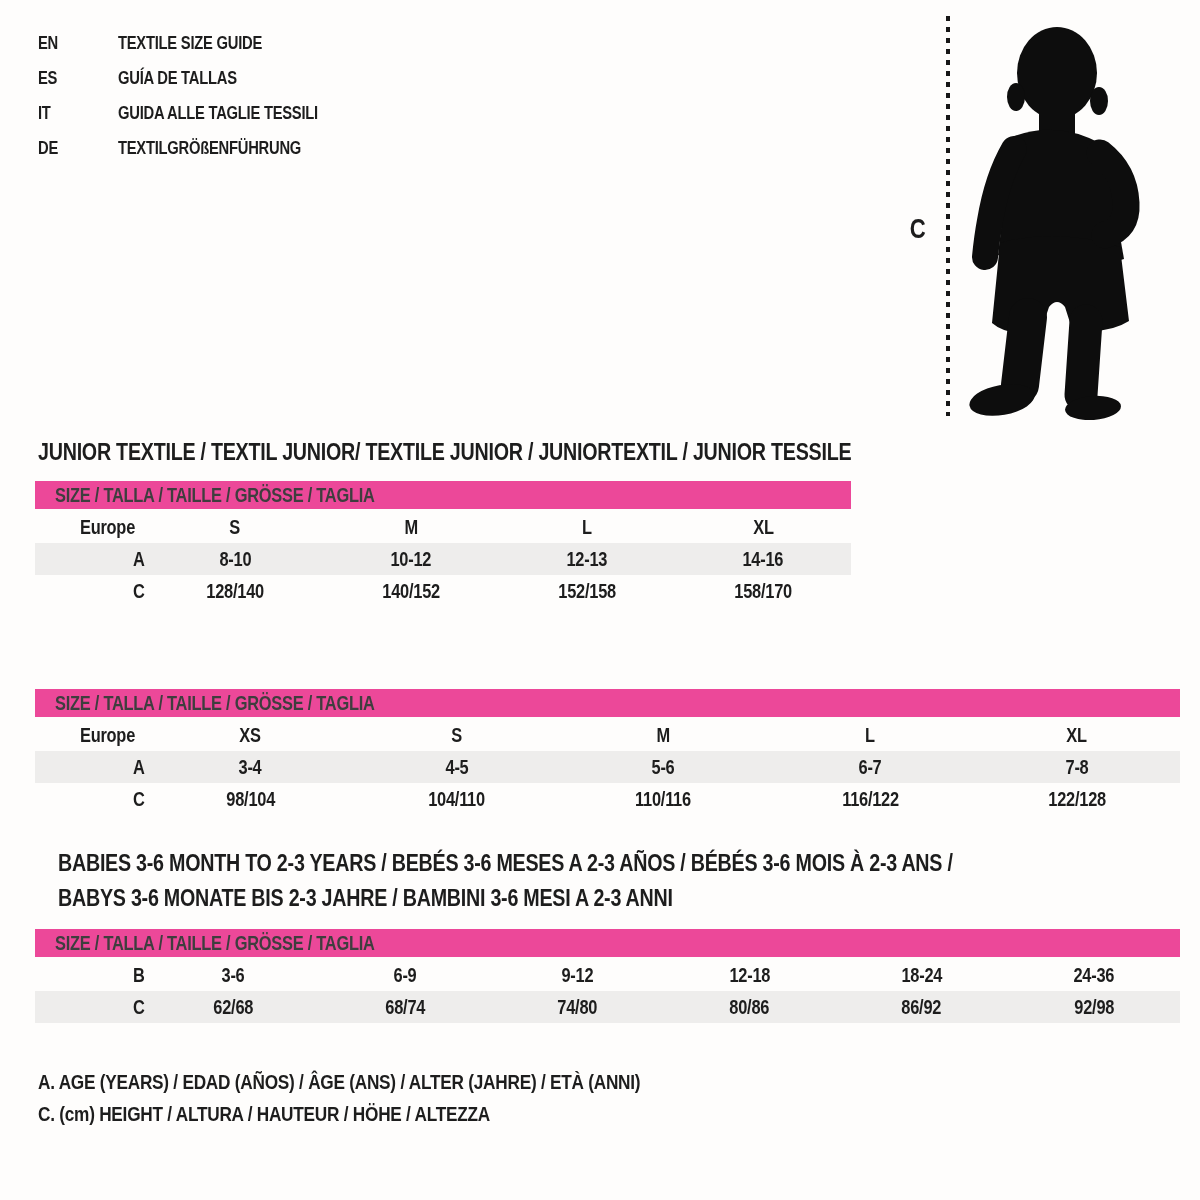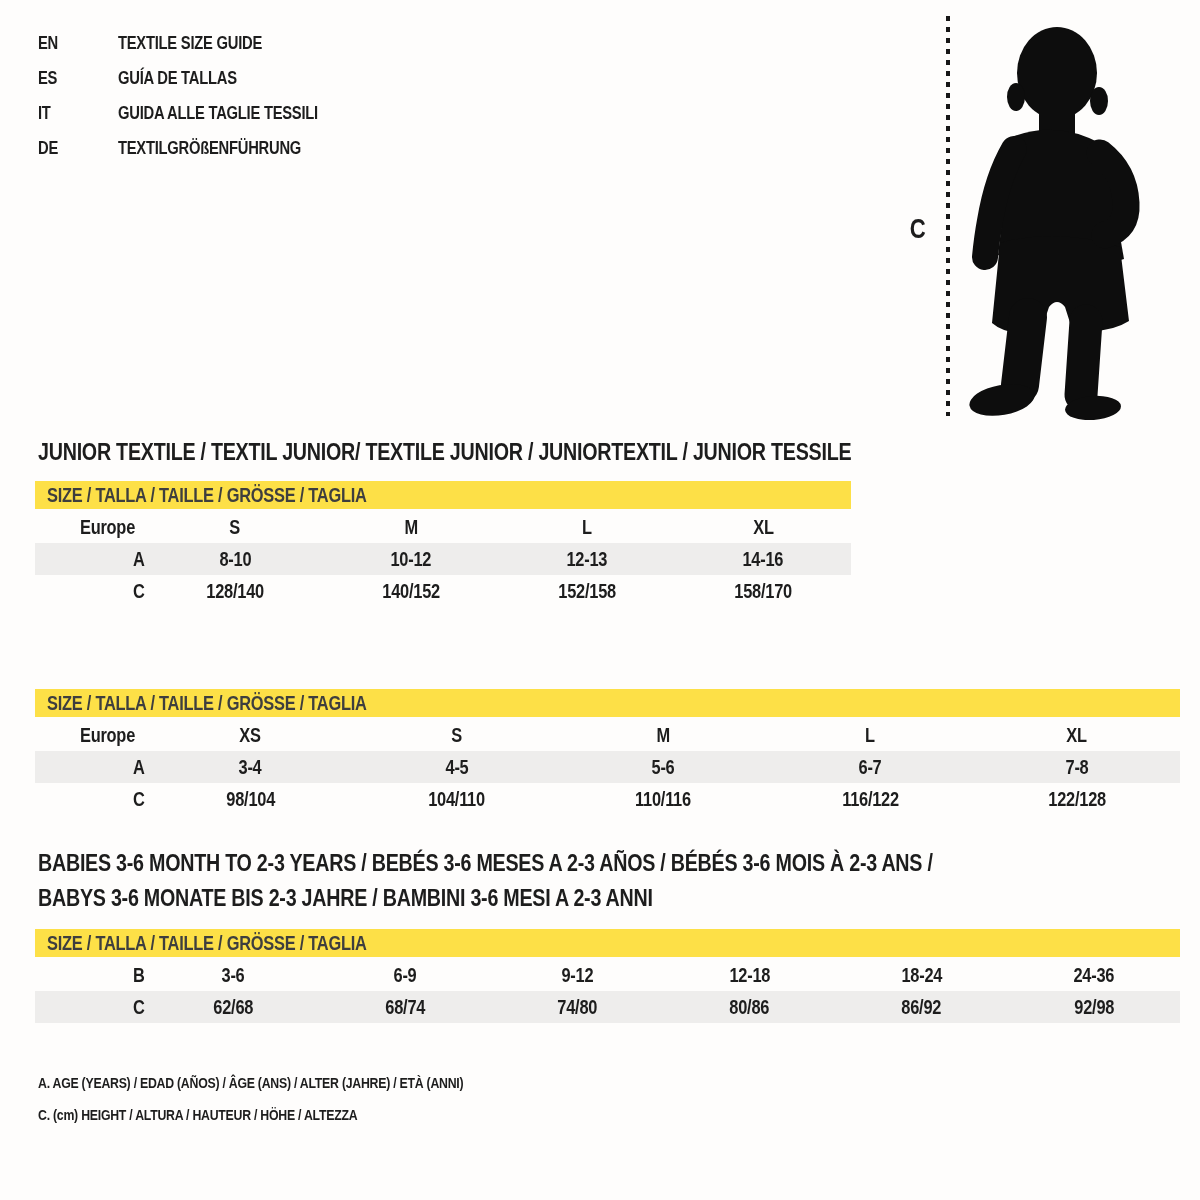--- a/index.html
+++ b/index.html
@@ -29,31 +29,31 @@
     background:repeating-linear-gradient(to bottom, #171717 0 5px, transparent 5px 11px);
   }
   .measure-label { position:absolute; left:908px; top:214px; font-weight:bold; font-size:27px; }
   .baby-svg { position:absolute; left:952px; top:20px; width:200px; height:400px; }
 
   
   .section-title { position:absolute; left:38px; font-weight:bold; font-size:24px; line-height:35px; }
 
   .tbl { position:absolute; left:35px; font-weight:bold; font-size:20px; }
   .t-head {
-    height:30px; background:#fde047; display:flex; align-items:center;
-    padding-left:12px; color:#3e3e3e; border-bottom:2px solid #fefdfc;
+    height:30px; background:#ec4899; display:flex; align-items:center;
+    padding-left:20px; color:#3e3e3e; border-bottom:2px solid #fefdfc;
   }
   .t-row { display:grid; height:32px; align-items:center; }
   .t-row.shaded { background:#eeedec; }
   .t-label { padding-left:7px; text-align:right; }
   .t-cell { text-align:center; }
 
   
   .legend { position:absolute; left:38px; top:1066px; }
-  .legend-line { height:32px; display:flex; align-items:center; font-weight:bold; font-size:15px;text-align:center; }
+  .legend-line { height:32px; display:flex; align-items:center; font-weight:bold; font-size:21px;text-align:center; }
 </style>
 </head>
 <body>
 
 <div class="page">
 
   <div class="lang-block">
     <div class="lang-row">
       <span class="lang-code"><span class="cond">EN</span></span>
       <span class="cond">TEXTILE SIZE GUIDE</span>
@@ -156,21 +156,21 @@
       <div class="t-row" style="grid-template-columns: 112px repeat(5, 1fr);">
         <div class="t-label"><span class="cond">C</span></div>
         <div class="t-cell"><span class="condc">98/104</span></div>
         <div class="t-cell"><span class="condc">104/110</span></div>
         <div class="t-cell"><span class="condc">110/116</span></div>
         <div class="t-cell"><span class="condc">116/122</span></div>
         <div class="t-cell"><span class="condc">122/128</span></div>
       </div>
     </div>
 
-  <div class="section-title" style="top:845px;">
+  <div class="section-title" style="top:845px;margin-left:20px;">
     <div><span class="cond">BABIES 3-6 MONTH TO 2-3 YEARS / BEBÉS 3-6 MESES A 2-3 AÑOS / BÉBÉS 3-6 MOIS À 2-3 ANS /</span></div>
     <div><span class="cond">BABYS 3-6 MONATE BIS 2-3 JAHRE / BAMBINI 3-6 MESI A 2-3 ANNI</span></div>
   </div>
   <div class="tbl" style="top:929px; width:1145px;">
       <div class="t-head">
         <span class="cond">SIZE / TALLA / TAILLE / GRÖSSE / TAGLIA</span>
       </div>
       <div class="t-row" style="grid-template-columns: 112px repeat(6, 1fr);">
         <div class="t-label"><span class="cond">B</span></div>
         <div class="t-cell"><span class="condc">3-6</span></div>

